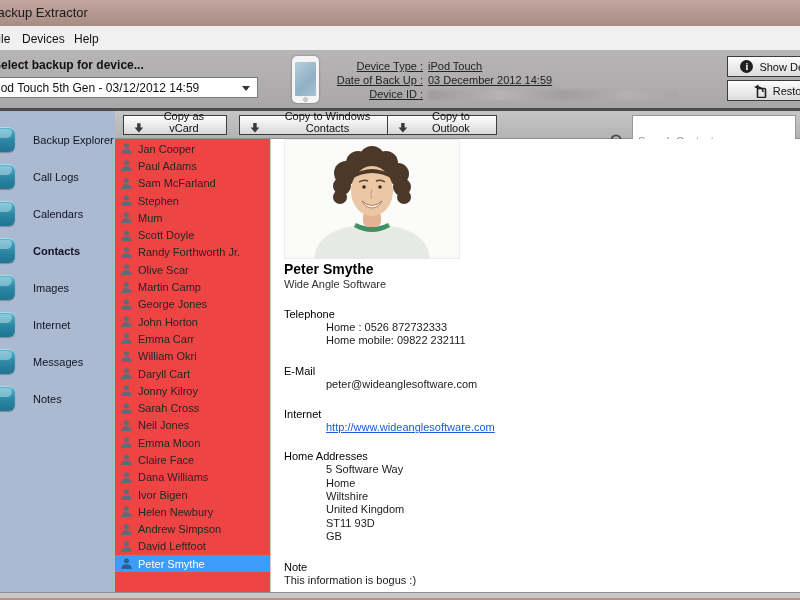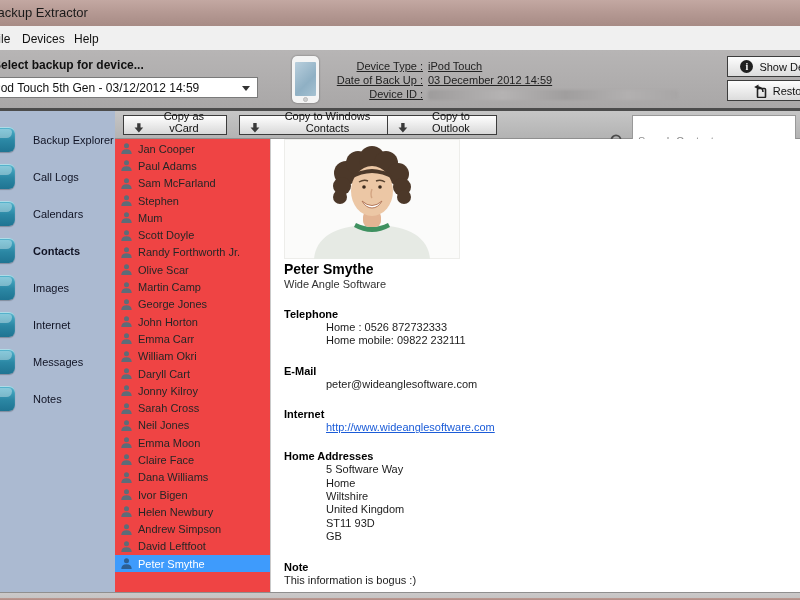--- a/index.html
+++ b/index.html
@@ -64,21 +64,21 @@
   .c-row{height:17.3px;display:flex;align-items:center;padding-left:5px;font-size:11px;color:#262626;cursor:pointer;white-space:nowrap;}
   .c-row svg{margin-right:5px;flex:none;}
   .c-row.selected{background:#3e9bfc;color:#fff;}
   
   .detail{position:absolute;left:272px;top:139px;width:528px;height:453px;background:#fff;
     overflow:hidden;padding:0 0 0 12px;box-sizing:border-box;font-size:11px;color:#1c1c1c;}
   .photo{display:block;margin:0 0 2px 0;}
   .d-name{font-size:14px;font-weight:bold;color:#000;line-height:16px;}
   .d-company{font-size:11px;color:#333;line-height:14px;}
   .section{margin-top:17px;}
-  .sec-heading{font-weight:bold;line-height:13px;color:#000;}
+  .sec-heading{font-weight:normal;line-height:13px;color:#000;}
   .sec-lines div{line-height:13.4px;}
   .indent{padding-left:42px;}
   .d-link{color:#1b5cd8;text-decoration:underline;}
   
   .bottombar{position:absolute;left:0;top:592px;width:800px;height:8px;
     background:linear-gradient(#8f8f8f 0%,#8f8f8f 12%,#cbc9c9 13%,#c6c4c4 70%,#bd9a93 75%,#b08b85 100%);}
 </style>
 </head>
 <body>
 

